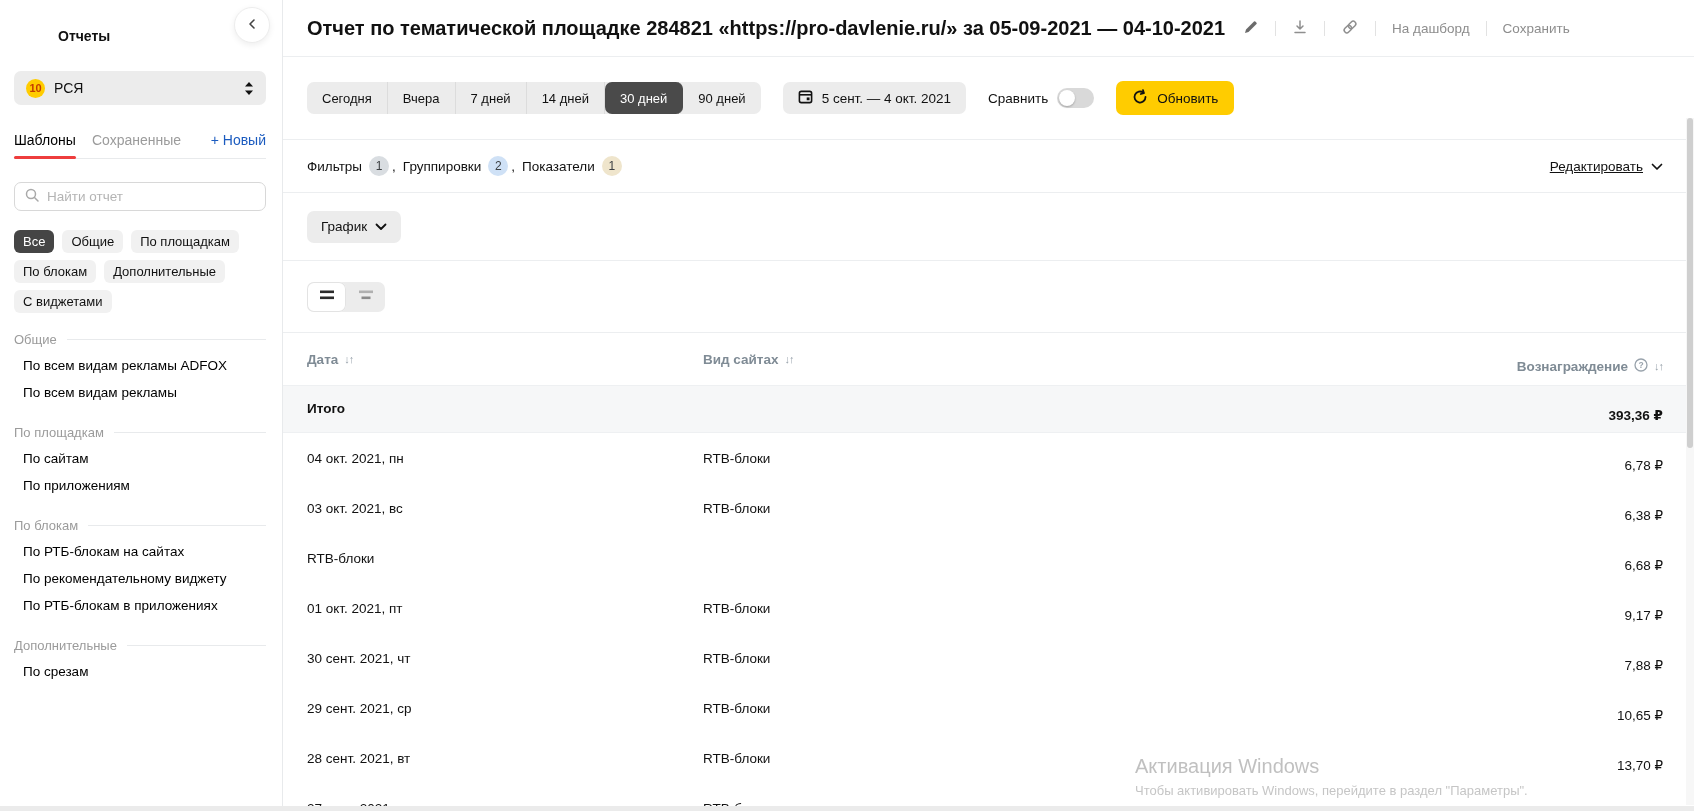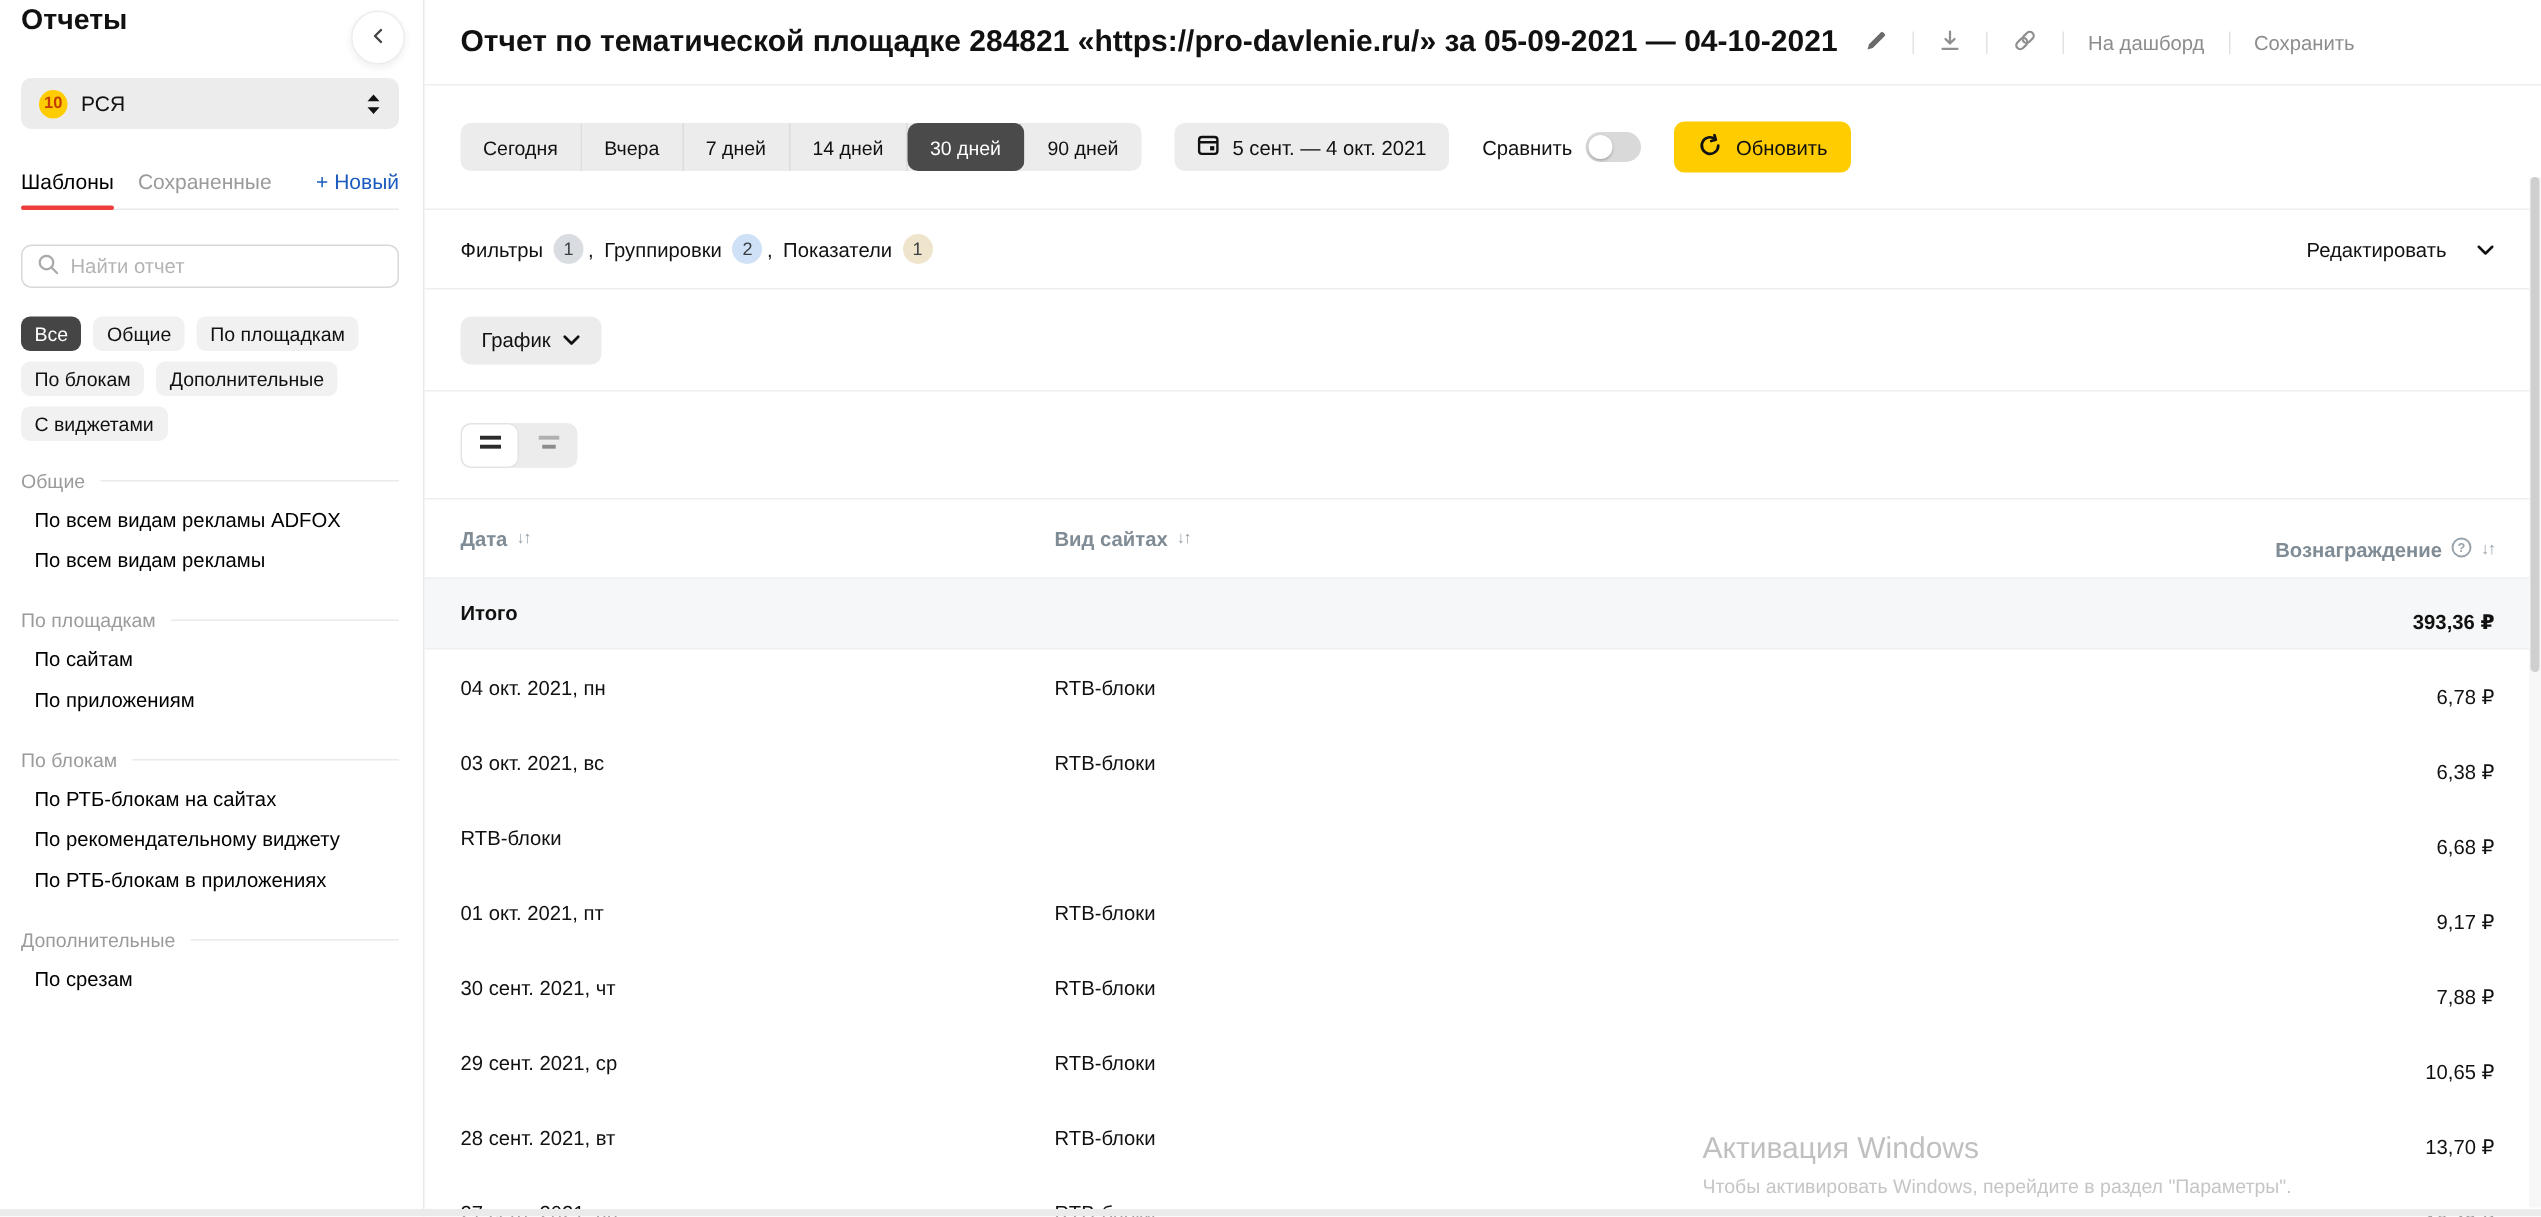--- a/index.html
+++ b/index.html
@@ -7,21 +7,21 @@
   body {
     font-family: "Liberation Sans", "DejaVu Sans", sans-serif;
     background: #fff; color: #111; overflow: hidden; position: relative;
     font-size: 13.5px;
   }
   button { font-family: inherit; color: inherit; }
 
   
   .sidebar { position: absolute; left: 0; top: 0; width: 283px; height: 100%;
     border-right: 1px solid #e8eaec; padding: 0 16px 0 14px; background: #fff; z-index: 2; }
-  .sb-title { font-size: 19px; font-weight: 700; padding-top: 3px; }
+  .sb-title { font-size: 14px; font-weight: 700; padding-top: 28px; margin-left: 44px; }
   .collapse-btn { position: absolute; top: 7px; right: 12px; width: 36px; height: 36px;
     border-radius: 50%; border: 1px solid #ededed; background: #fff;
     box-shadow: 0 2px 6px rgba(0,0,0,.07); display: flex; align-items: center; justify-content: center;
     cursor: pointer; z-index: 3; }
   .product-select { margin-top: 27px; height: 34px; background: #ececec; border-radius: 7px;
     display: flex; align-items: center; gap: 9px; padding: 0 12px; font-size: 14px; cursor: pointer; }
   .badge-round { width: 19px; height: 19px; border-radius: 50%; background: #ffcc00; color: #c43d00;
     font-size: 11px; font-weight: 700; display: flex; align-items: center; justify-content: center; }
   .updown { margin-left: auto; display: flex; }
   .tabs { margin-top: 27px; display: flex; align-items: center; gap: 16px;
@@ -67,22 +67,22 @@
     background: #fff; border-radius: 50%; box-shadow: 0 1px 2px rgba(0,0,0,.25); }
   .refresh-btn { display: flex; align-items: center; gap: 9px; height: 34px; background: #ffcc00; border: 0;
     border-radius: 7px; padding: 0 16px; font-size: 13.5px; cursor: pointer; }
 
   .filters-row { height: 53px; border-bottom: 1px solid #eceef0; display: flex; align-items: center;
     padding: 0 31px 0 24px; font-size: 13.5px; }
   .flabel { cursor: pointer; }
   .cbadge { width: 20px; height: 20px; border-radius: 50%; display: inline-flex; align-items: center;
     justify-content: center; font-size: 12px; margin-left: 7px; color: #3c4043; }
   .fcomma { margin: 0 7px 0 3px; }
-  .edit-btn { margin-left: auto; display: flex; align-items: center; gap: 20px; background: none; border: 0;
-    font-size: 13.5px; cursor: pointer; }
+  .edit-btn { margin-left: auto; display: flex; align-items: center; gap: 8px; background: none; border: 0;
+    font-size: 13.5px; cursor: pointer; text-decoration: underline; }
 
   .chart-row { height: 68px; border-bottom: 1px solid #eceef0; display: flex; align-items: center; padding: 0 24px; }
   .chart-btn { display: flex; align-items: center; gap: 8px; height: 32px; background: #ececec; border: 0;
     border-radius: 7px; padding: 0 14px; font-size: 13.5px; cursor: pointer; }
 
   .toggle-row { height: 72px; border-bottom: 1px solid #eceef0; display: flex; align-items: center; padding: 0 24px; }
   .viewtoggle { display: flex; background: #ececec; border-radius: 7px; }
   .vt-btn { width: 39px; height: 30px; display: flex; align-items: center; justify-content: center;
     border: 0; background: transparent; cursor: pointer; }
   .vt-btn.sel { background: #fff; box-shadow: inset 0 0 0 1px #e3e3e3; border-radius: 7px; }

